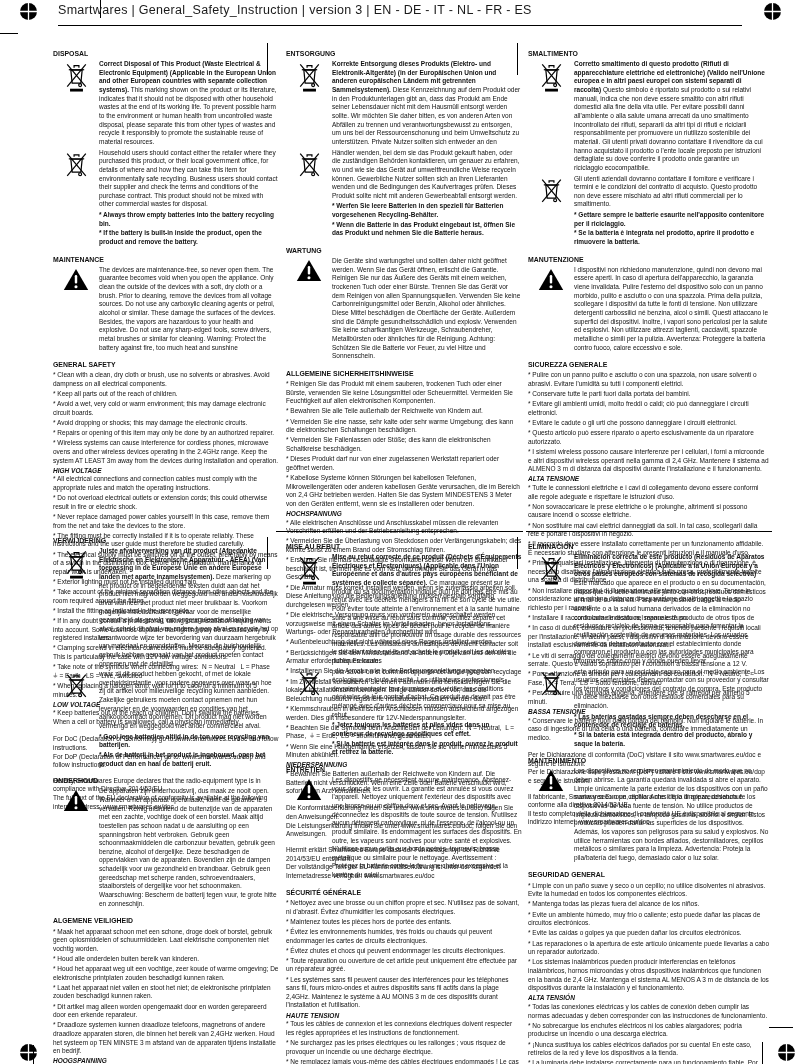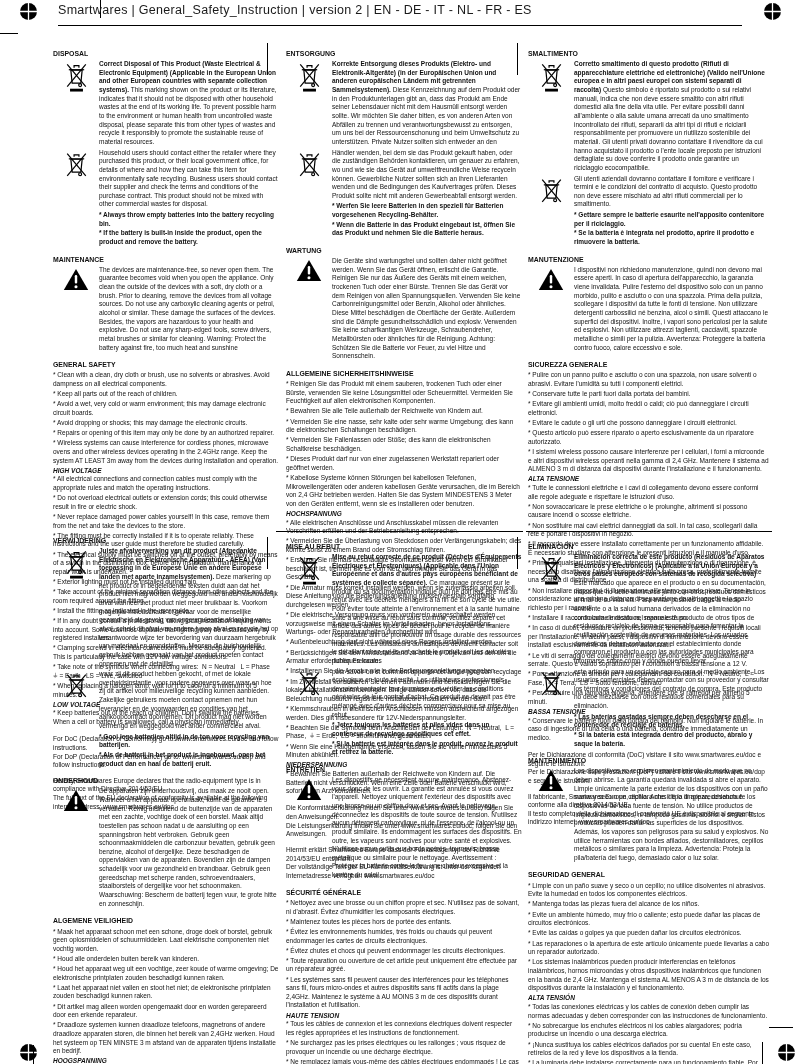--- a/index.html
+++ b/index.html
@@ -46,21 +46,21 @@
         <circle cx="9.5" cy="9.5" r="8.5" fill="#000"></circle>
         <path d="M9.5 0 V19 M0 9.5 H19" stroke="#fff" stroke-width="1.3"></path>
       </svg></div>
 
   <div class="crop" style="left:100px;top:0;width:1px;height:18px;"></div>
   <div class="crop" style="left:0;top:33px;width:18px;height:1px;"></div>
   <div class="crop" style="left:33px;top:1045px;width:1px;height:19px;"></div>
   <div class="crop" style="left:769px;top:1027px;width:24px;height:1px;"></div>
   <div class="crop" style="left:762px;top:1042px;width:1px;height:22px;"></div>
 
-  <div class="hdr">Smartwares | General_Safety_Instruction | version 2 | EN - DE - IT - NL - FR - ES</div>
+  <div class="hdr">Smartwares | General_Safety_Instruction | version 3 | EN - DE - IT - NL - FR - ES</div>
   <div class="hdr-rule"></div>
 
   <div class="vtick" style="left:267px;top:43px;height:32px;"></div>
   <div class="vtick" style="left:517px;top:43px;height:32px;"></div>
   <div class="vtick" style="left:267px;top:537px;height:32px;"></div>
   <div class="vtick" style="left:517px;top:537px;height:32px;"></div>
   <div class="hrule-mid" style="left:276px;top:531px;width:247px;"></div>
   <div class="hrule-mid" style="left:526px;top:531px;width:246px;"></div>
 
   <div class="col" id="col-en" style="left:53px;top:49px;width:226px;">

